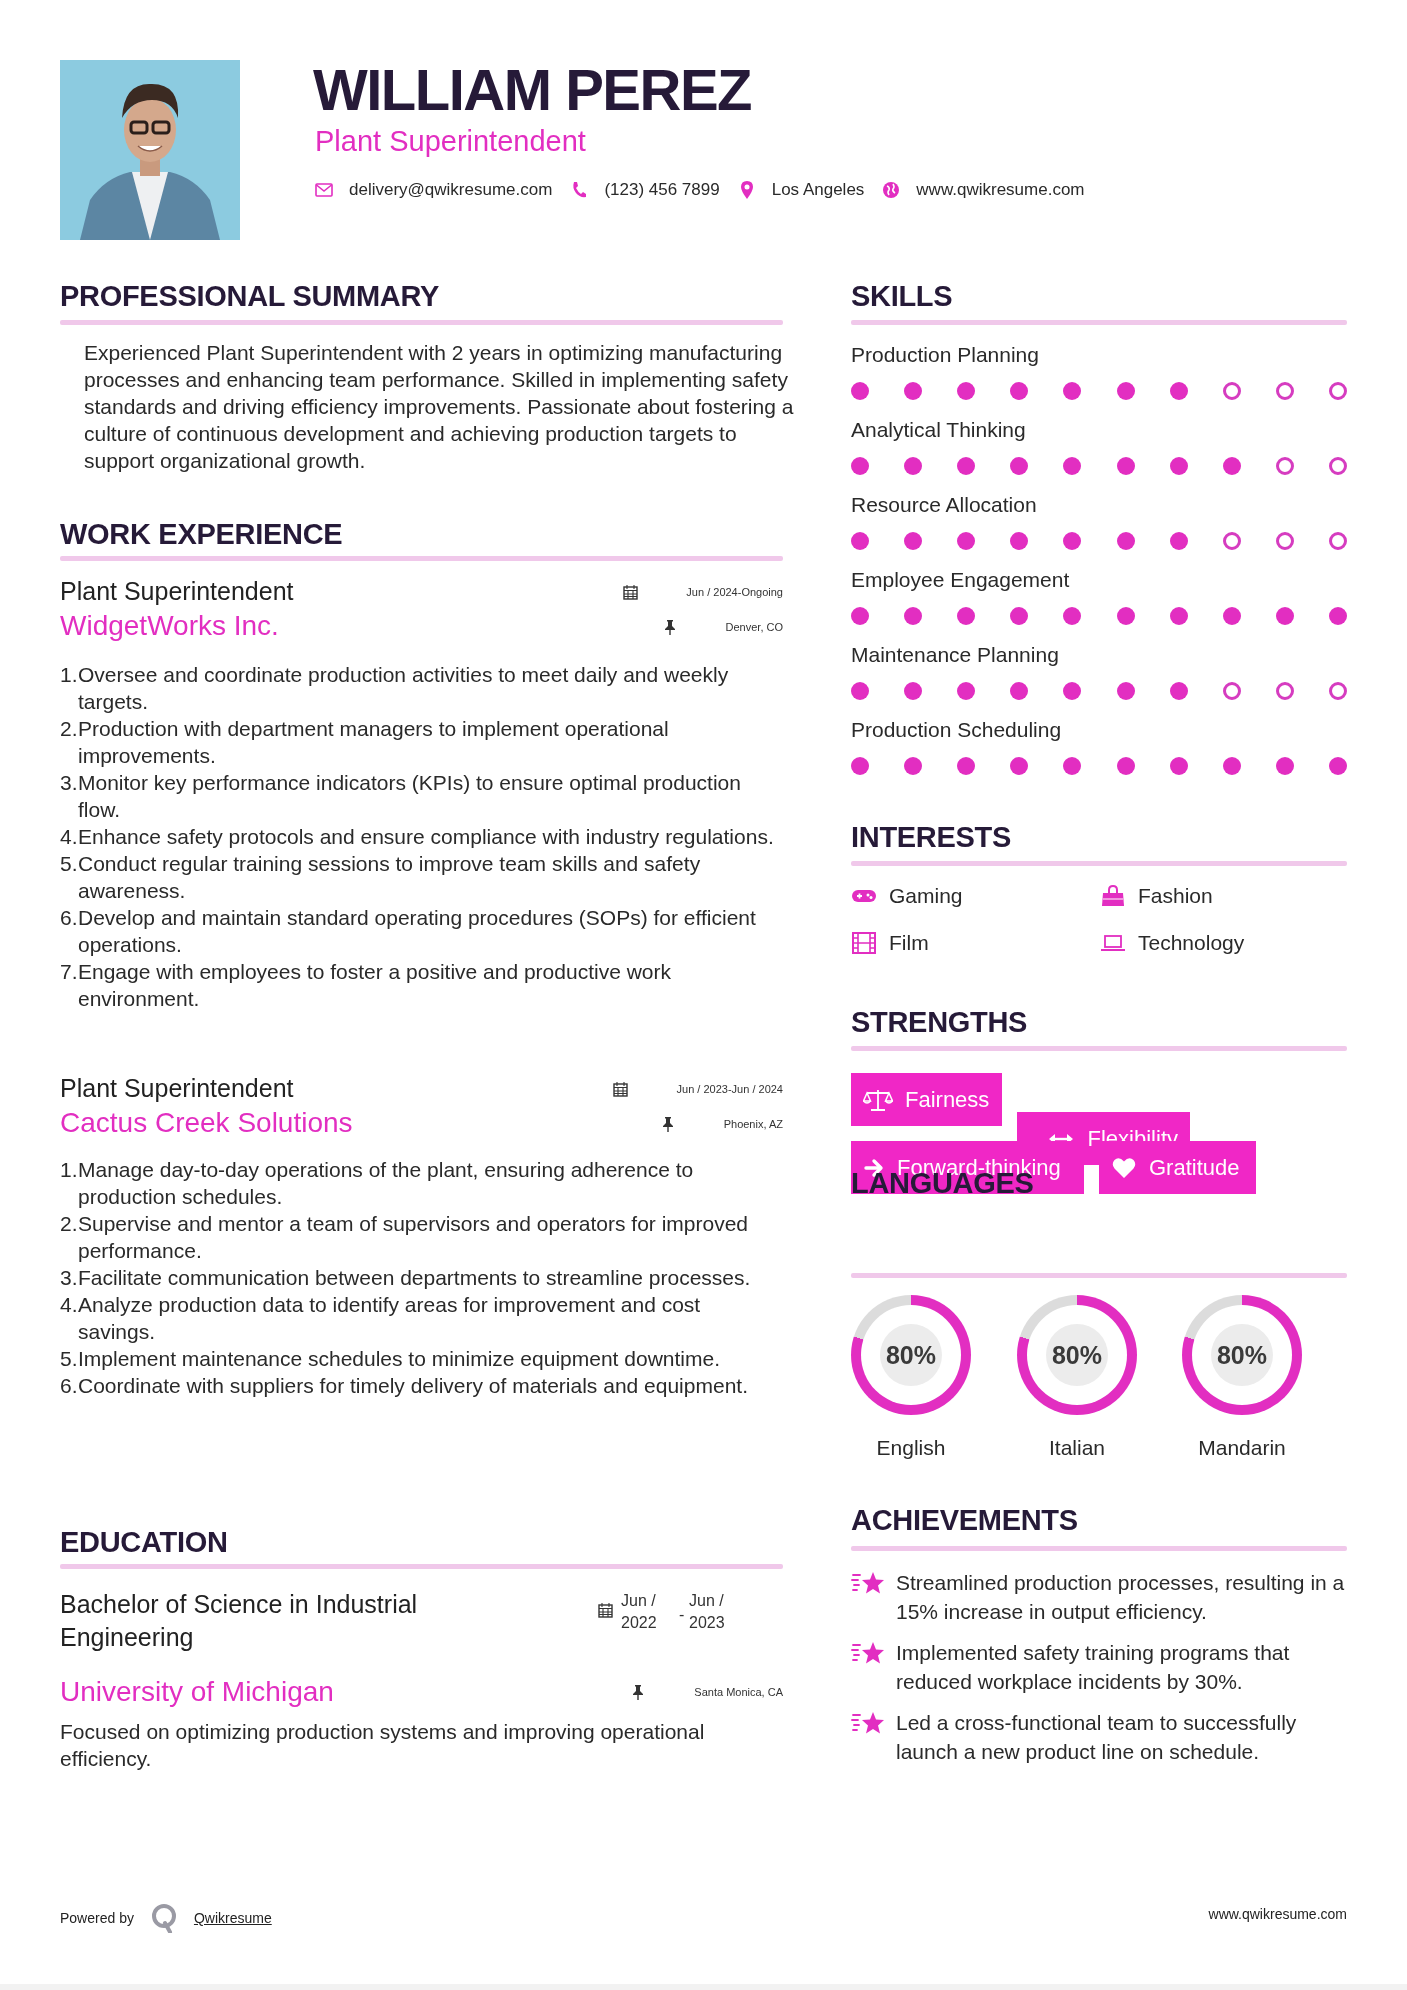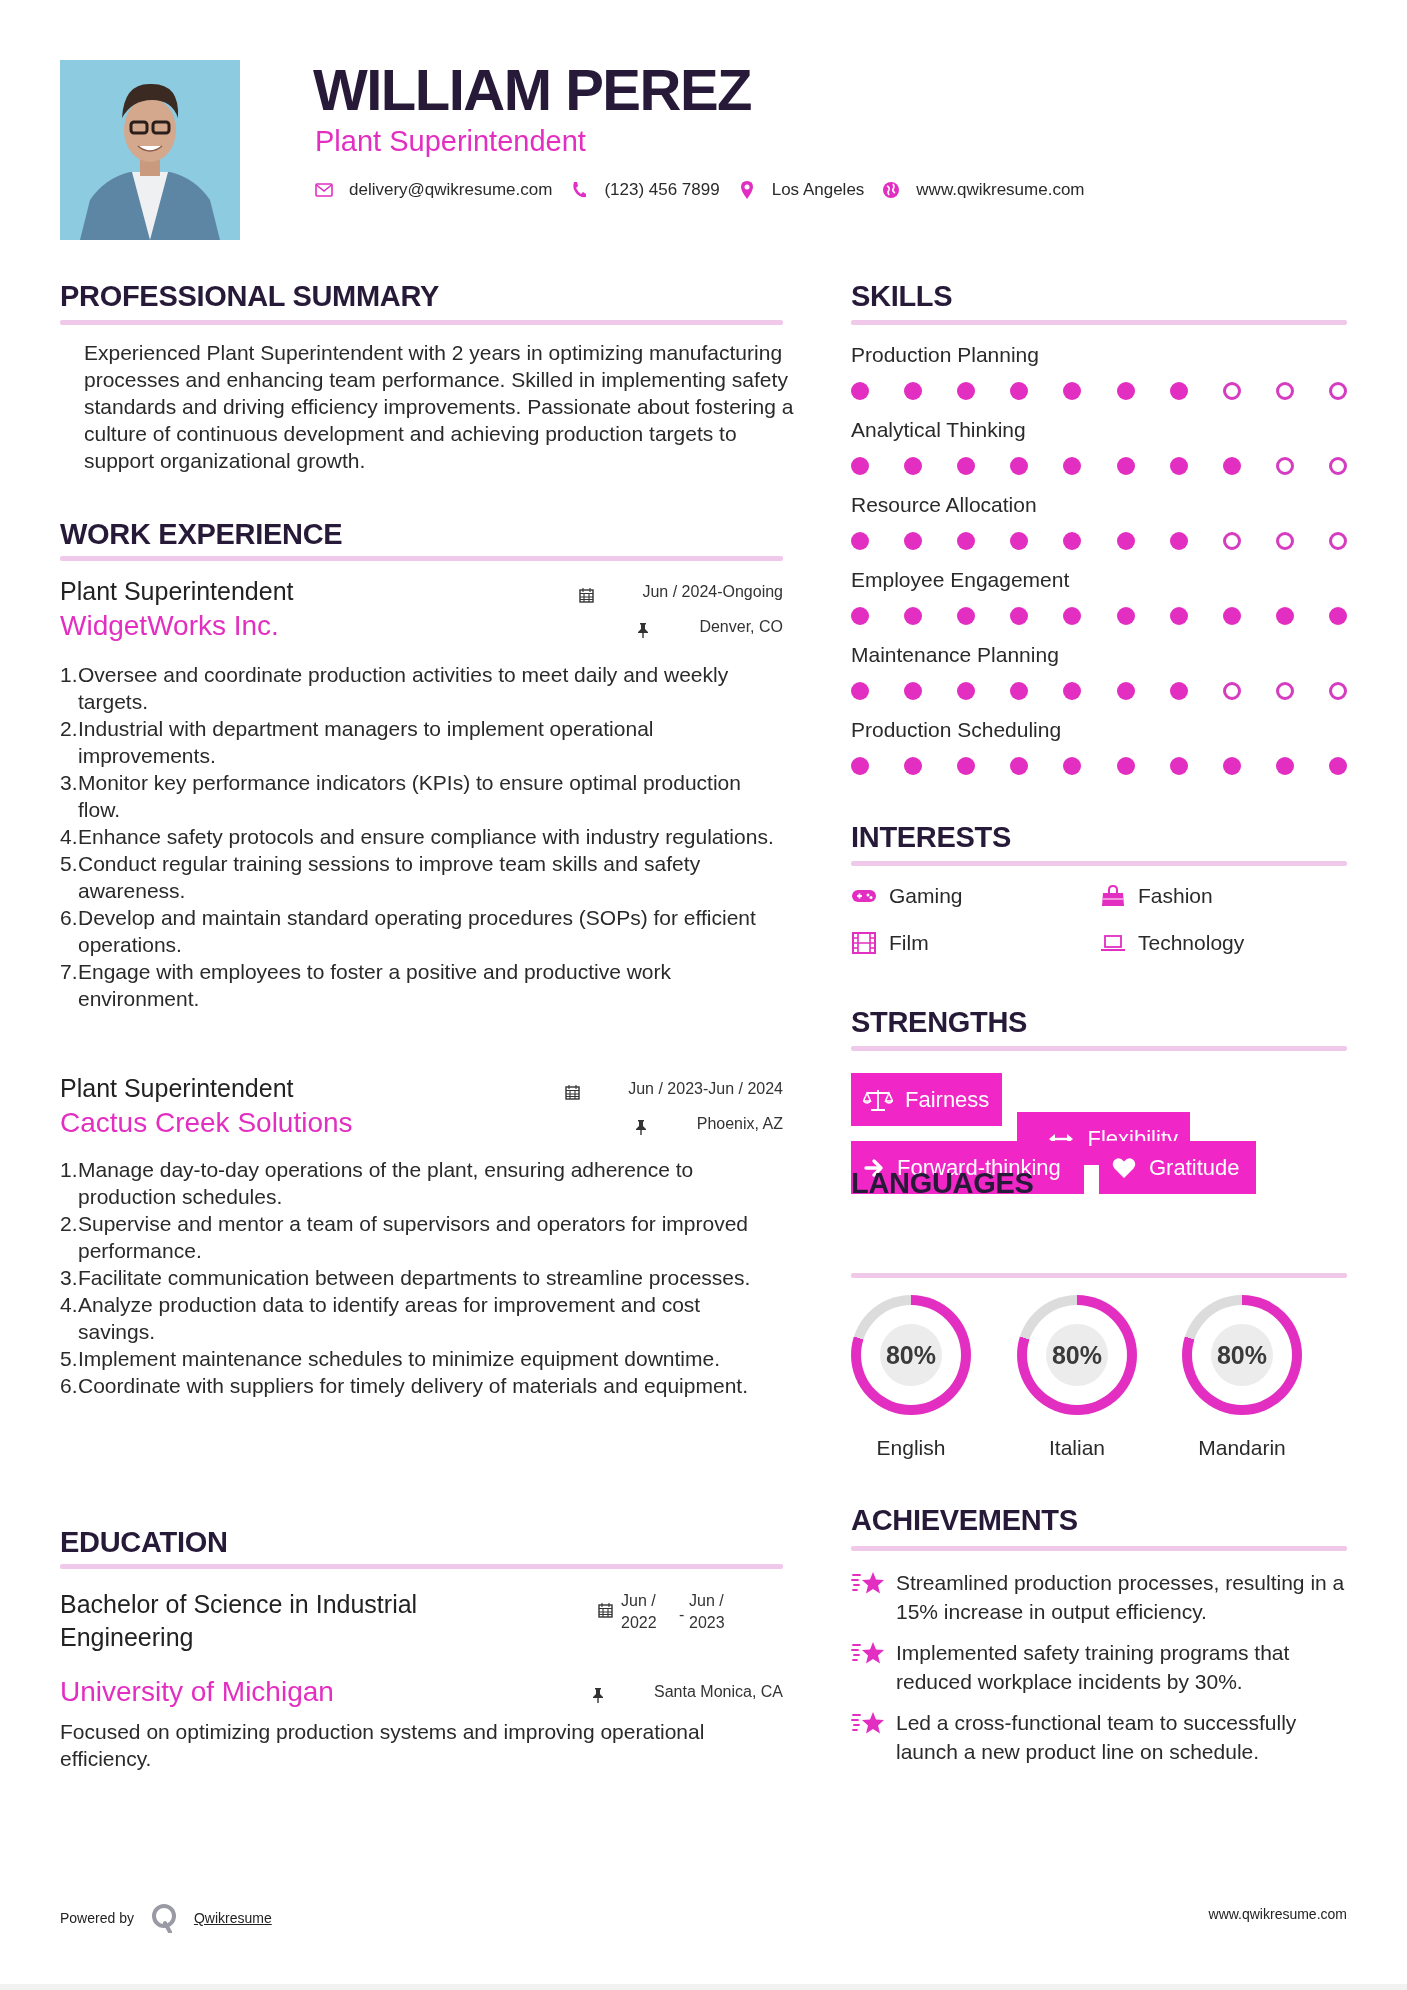--- a/index.html
+++ b/index.html
@@ -18,21 +18,21 @@
   
   .sec-h { font-size: 29px; font-weight: 700; color: #261a38; line-height: 34px; letter-spacing: -0.3px; }
   .sec-line { height: 5px; background: #f0c8ea; border-radius: 2px; }
 
   .left { left: 60px; width: 723px; }
   .right { left: 851px; width: 496px; }
 
   .para { font-size: 21px; line-height: 27px; color: #2a2a2a; }
   .job-title { font-size: 25px; color: #222; line-height: 30px; }
   .company { font-size: 28px; color: #e22ec1; line-height: 26px; }
-  .meta { font-size: 16px; color: #333; display: flex; align-items: flex-end; justify-content: flex-end; line-height: 22px; gap: 39px; }
+  .meta { font-size: 11px; color: #333; display: flex; align-items: center; justify-content: flex-end; line-height: 22px; gap: 39px; }
   .meta .m-icon { width: 16px; height: 16px; margin-right: 9px; display: inline-flex; align-items: center; justify-content: center; color: #333; }
 
   ol.duties { list-style: none; font-size: 21px; line-height: 27px; color: #2a2a2a; }
   ol.duties li { display: flex; }
   ol.duties li .num { width: 18px; flex: none; }
   ol.duties li .txt { flex: 1; }
 
   
   .skill-label { font-size: 21px; color: #2a2a2a; line-height: 26px; }
   .dots { display: flex; justify-content: space-between; width: 496px; height: 18px; }
@@ -153,21 +153,21 @@
     <span>Denver, CO</span>
   </div>
 </div>
 <ol class="abs left duties" style="top:661px;">
   <li>
       <span class="num">1.</span>
       <span class="txt">Oversee and coordinate production activities to meet daily and weekly targets.</span>
     </li>
   <li>
       <span class="num">2.</span>
-      <span class="txt">Industrial with department managers to implement operational improvements.</span>
+      <span class="txt">Production with department managers to implement operational improvements.</span>
     </li>
   <li>
       <span class="num">3.</span>
       <span class="txt">Monitor key performance indicators (KPIs) to ensure optimal production flow.</span>
     </li>
   <li>
       <span class="num">4.</span>
       <span class="txt">Enhance safety protocols and ensure compliance with industry regulations.</span>
     </li>
   <li>

